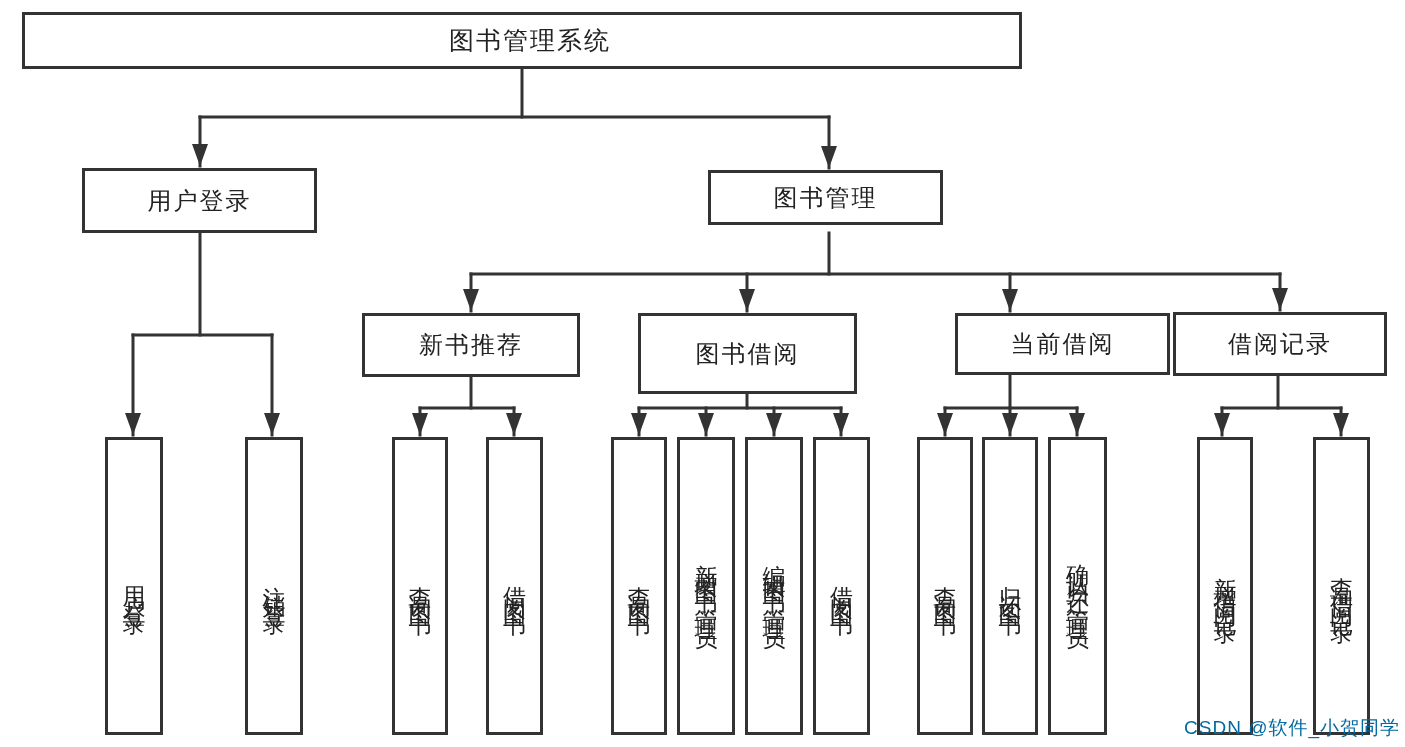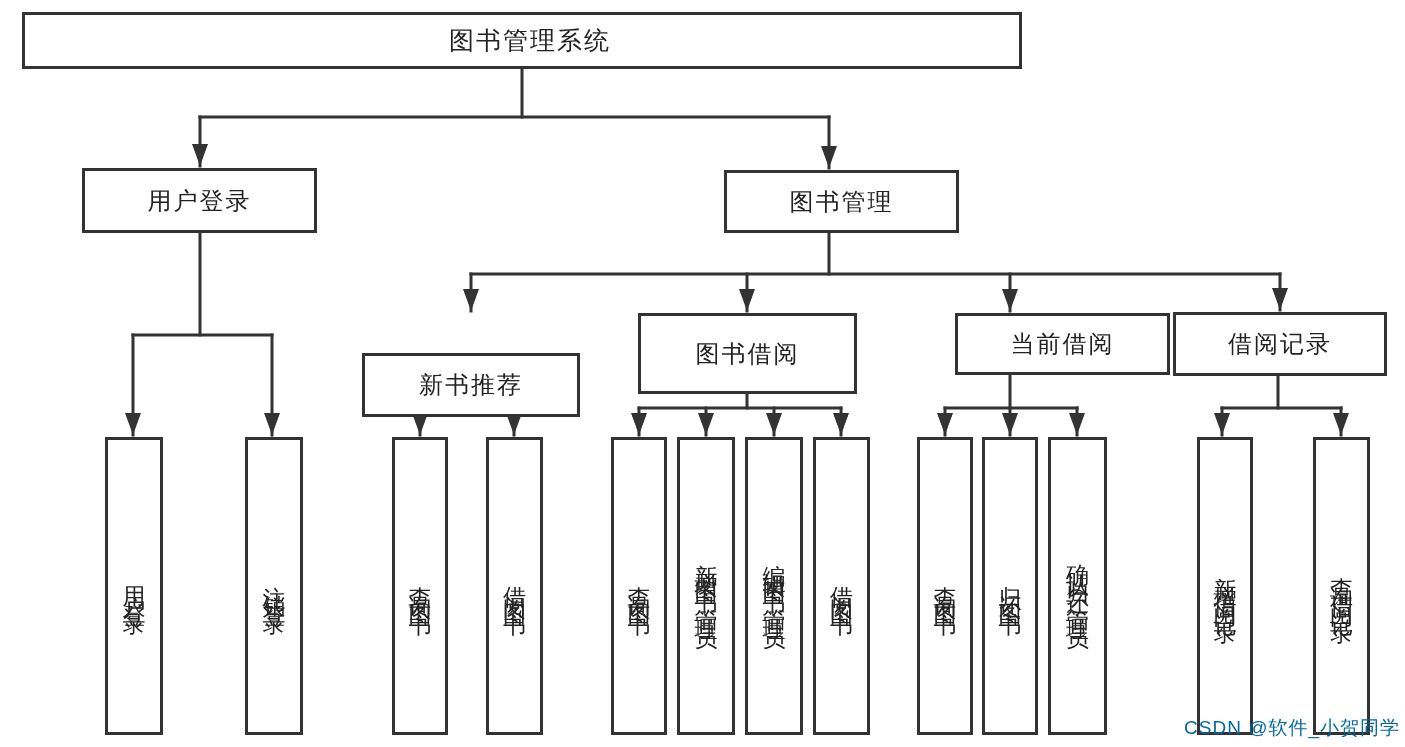--- a/index.html
+++ b/index.html
@@ -51,22 +51,22 @@
     font-size: 19px;
     color: #0369a1;
     letter-spacing: 1px;
     white-space: nowrap;
     z-index: 5;
   }
 
   
   #n-root  { left: 22px;   top: 12px;  width: 1000px; height: 57px; padding-left: 16px; }
   #n-login { left: 82px;   top: 168px; width: 235px;  height: 65px; }
-  #n-mgmt  { left: 724px;  top: 170px; width: 235px;  height: 63px; }
-  #n-rec   { left: 362px;  top: 313px; width: 218px;  height: 64px; margin-top: 40px; }
+  #n-mgmt  { left: 708px;  top: 170px; width: 235px;  height: 55px; }
+  #n-rec   { left: 362px;  top: 313px; width: 218px;  height: 64px; }
   #n-bor   { left: 638px;  top: 313px; width: 219px;  height: 81px; }
   #n-cur   { left: 955px;  top: 313px; width: 215px;  height: 62px; }
   #n-his   { left: 1173px; top: 312px; width: 214px;  height: 64px; }
 
   .leaf { top: 437px; height: 298px; }
   #l1  { left: 105px;  width: 58px; }
   #l2  { left: 245px;  width: 58px; }
   #l3  { left: 392px;  width: 56px; }
   #l4  { left: 486px;  width: 57px; }
   #l5  { left: 611px;  width: 56px; }

